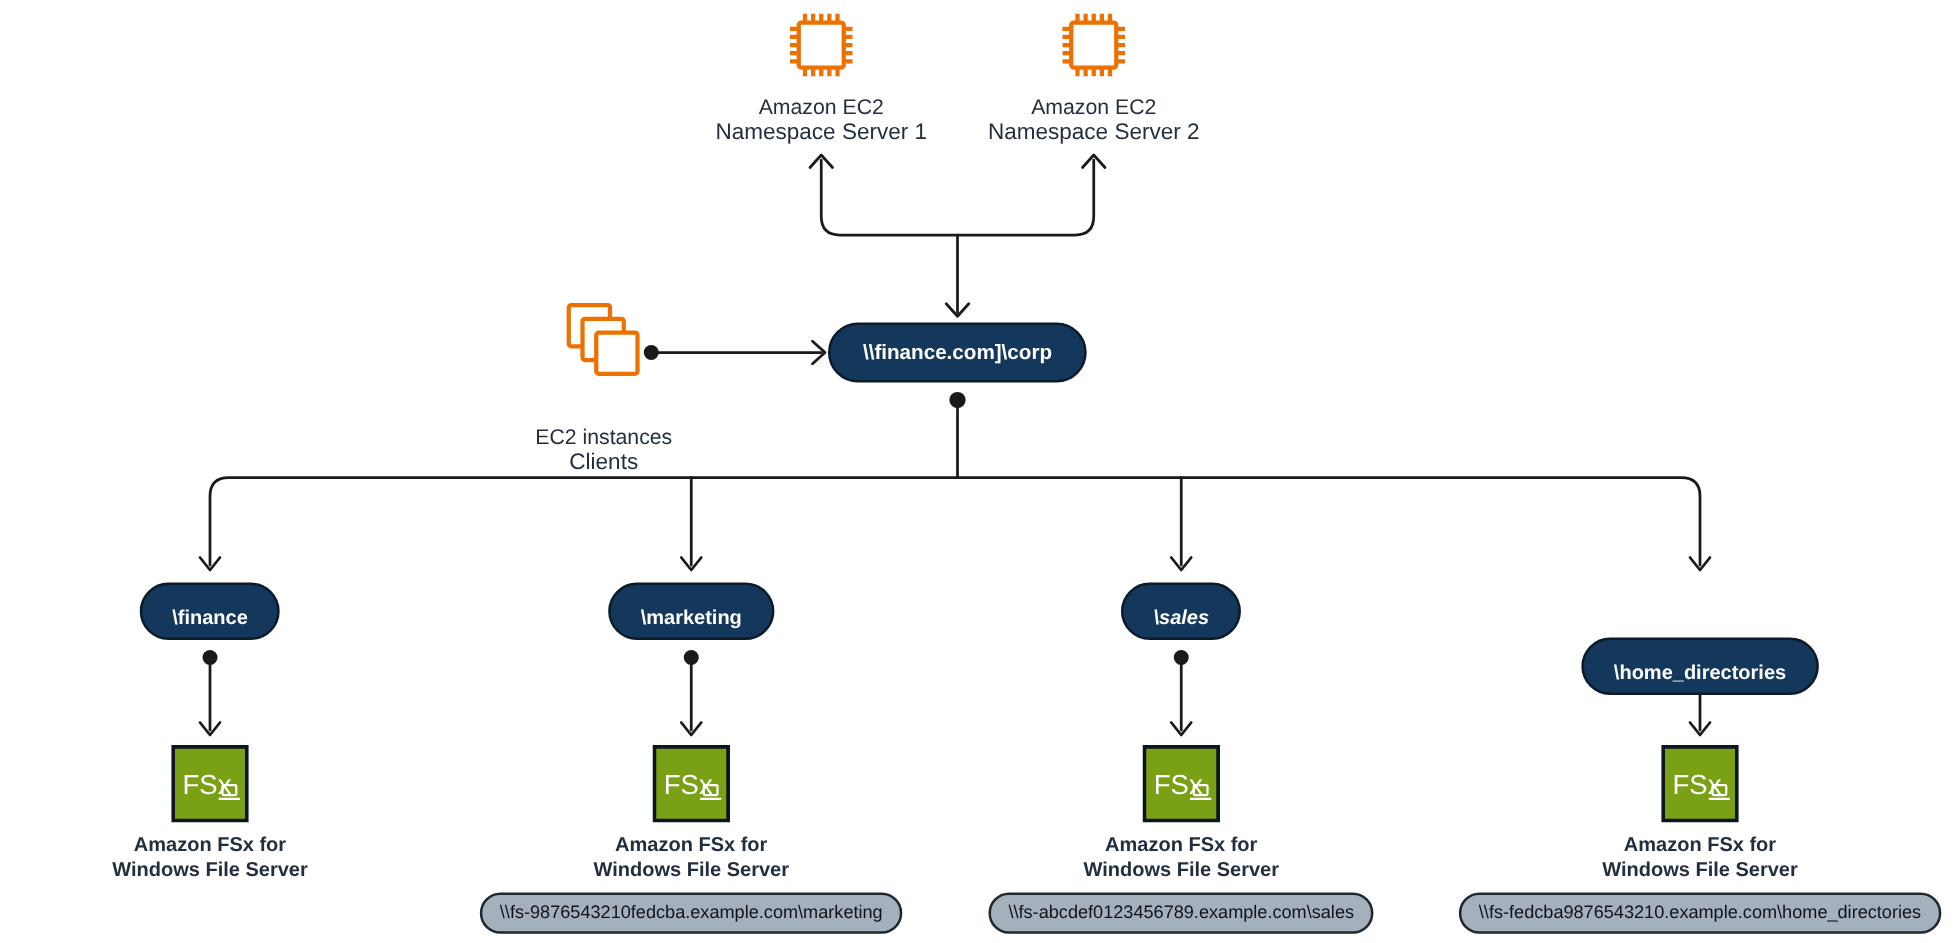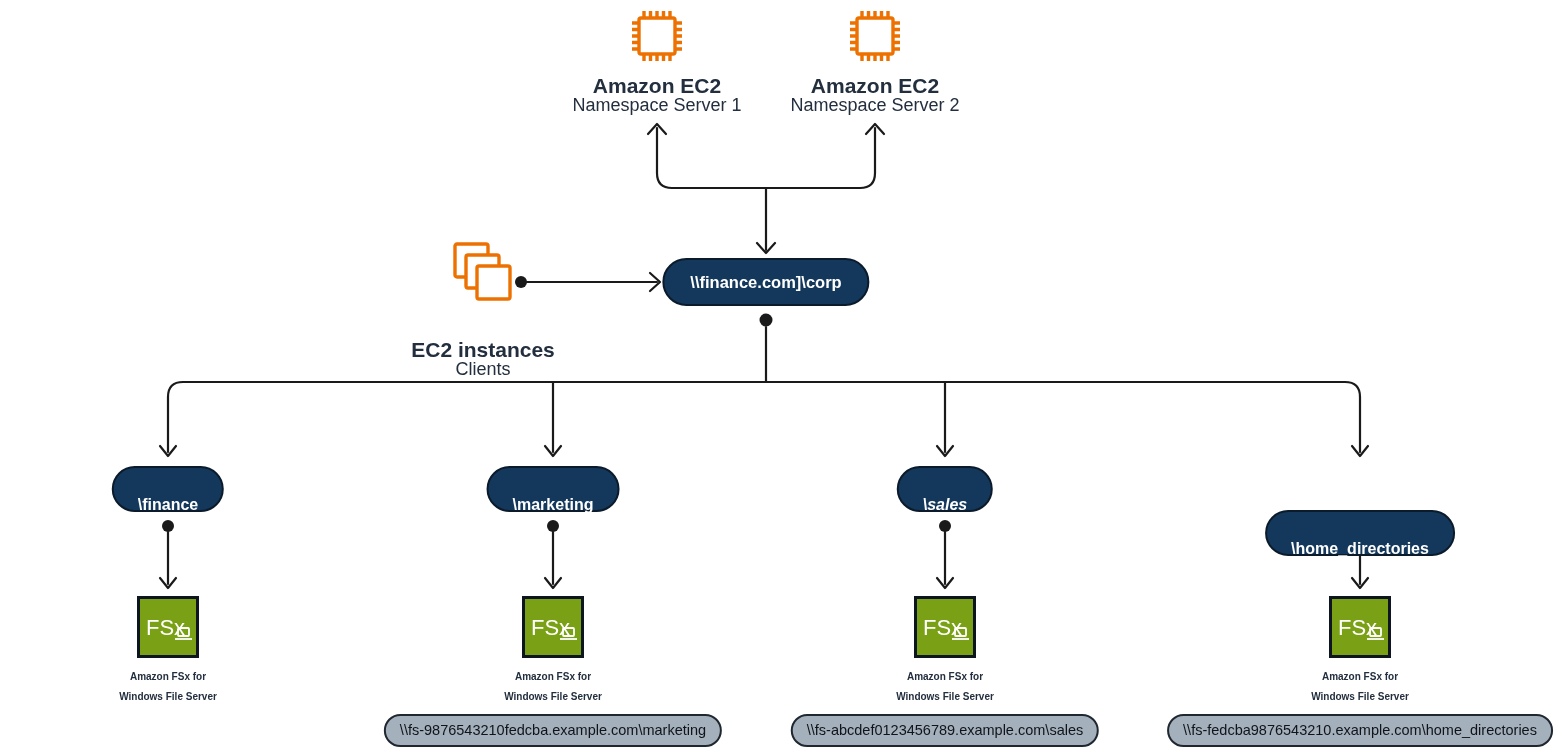--- a/index.html
+++ b/index.html
@@ -5,42 +5,42 @@
   html,body{margin:0;padding:0;background:#ffffff;}
   .canvas{
     position:relative;width:1563px;height:754px;background:#ffffff;
     font-family:"Liberation Sans",sans-serif;color:#232F3E;overflow:hidden;
   }
   svg.connectors{position:absolute;left:0;top:0;width:1563px;height:754px;pointer-events:none;}
   .connectors path, .connectors polyline{stroke:#1a1a1a;stroke-width:2.2;fill:none;stroke-linecap:round;stroke-linejoin:round;}
   .connectors circle{fill:#1a1a1a;stroke:none;}
 
   .node-group{position:absolute;text-align:center;transform:translateX(-50%);}
-  .node-title{font-size:21px;font-weight:bold;color:#232F3E;line-height:20px;white-space:nowrap;}
+  .node-title{font-size:17px;font-weight:normal;color:#232F3E;line-height:20px;white-space:nowrap;}
   .node-subtitle{font-size:18px;color:#232F3E;line-height:19px;white-space:nowrap;}
 
   .icon-abs{position:absolute;}
 
   .pill-navy{
     position:absolute;transform:translateX(-50%);
     background:#14385C;border:2px solid #0b1b2b;border-radius:26px;
     color:#ffffff;font-weight:bold;white-space:nowrap;box-sizing:border-box;
   }
   .pill-root{height:48px;line-height:44px;padding:0 26px;font-size:16.5px;}
-  .pill-share{height:46px;line-height:42px;padding:16px 24px;font-size:16px;}
+  .pill-share{height:46px;line-height:42px;padding:6px 24px;font-size:16px;}
 
   .pill-gray{
     position:absolute;transform:translateX(-50%);
     background:#A4B0BC;border:2px solid #1f2730;border-radius:17px;
     color:#10141a;font-size:14.5px;line-height:29px;height:33px;
     padding:0 14px;white-space:nowrap;box-sizing:border-box;font-weight:normal;
   }
 
   .fsx-label{position:absolute;transform:translateX(-50%);text-align:center;}
-  .fsx-label .l1,.fsx-label .l2{font-size:10px;font-weight:bold;line-height:20px;color:#232F3E;white-space:nowrap;}
+  .fsx-label .l1,.fsx-label .l2{font-size:16px;font-weight:bold;line-height:20px;color:#232F3E;white-space:nowrap;}
 </style>
 </head>
 <body>
 
 <div class="canvas">
 
   <svg class="connectors">
 
     <path d="M657,128 V173 Q657,188 672,188 H860 Q875,188 875,173 V128"></path>
     <polyline points="648,134 657,124 666,134"></polyline>

